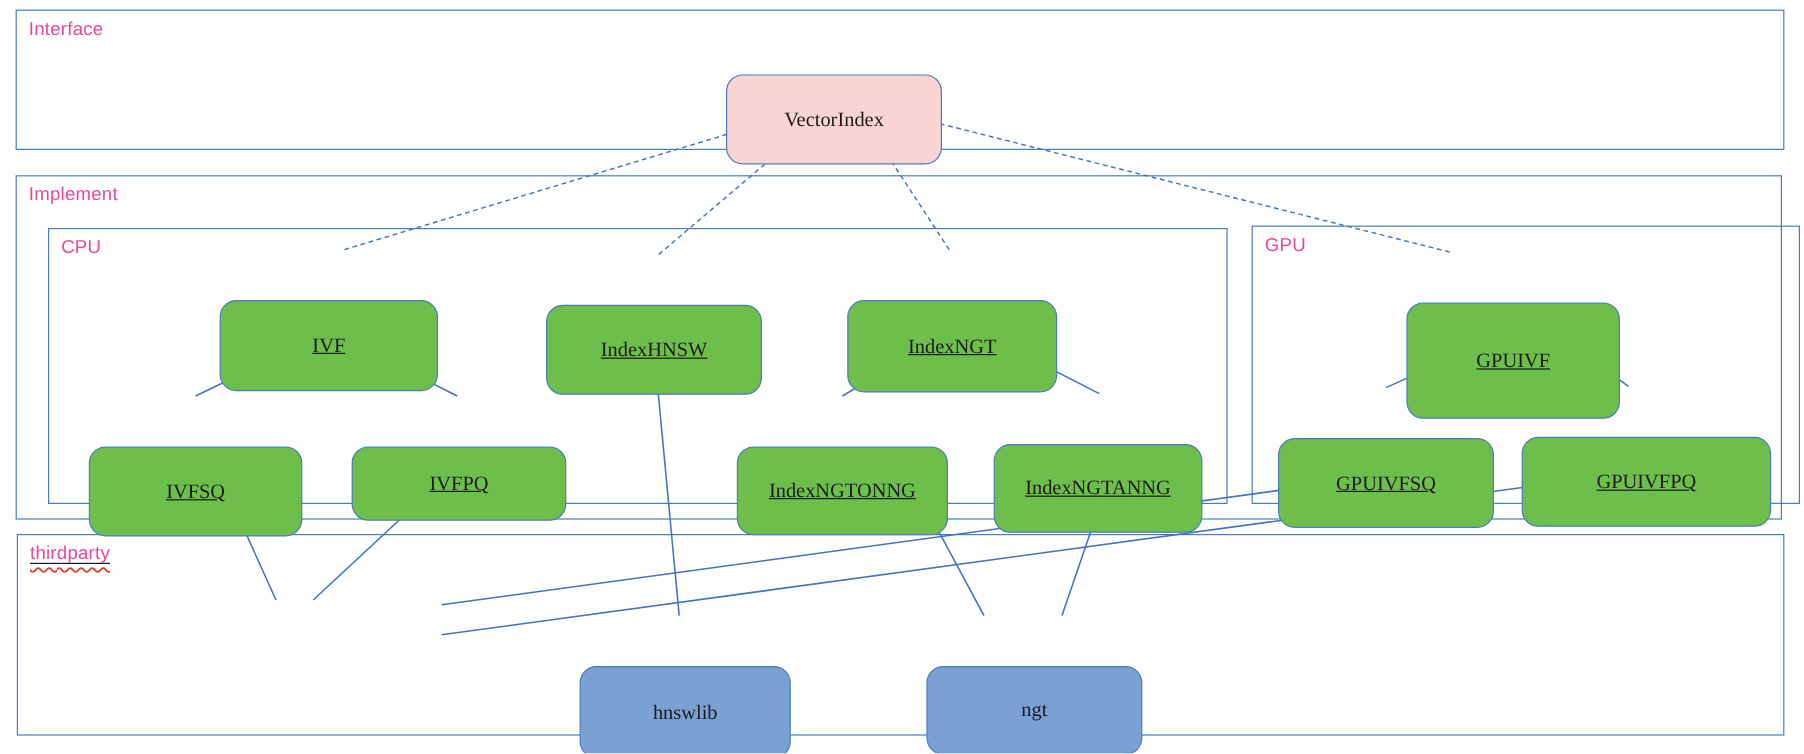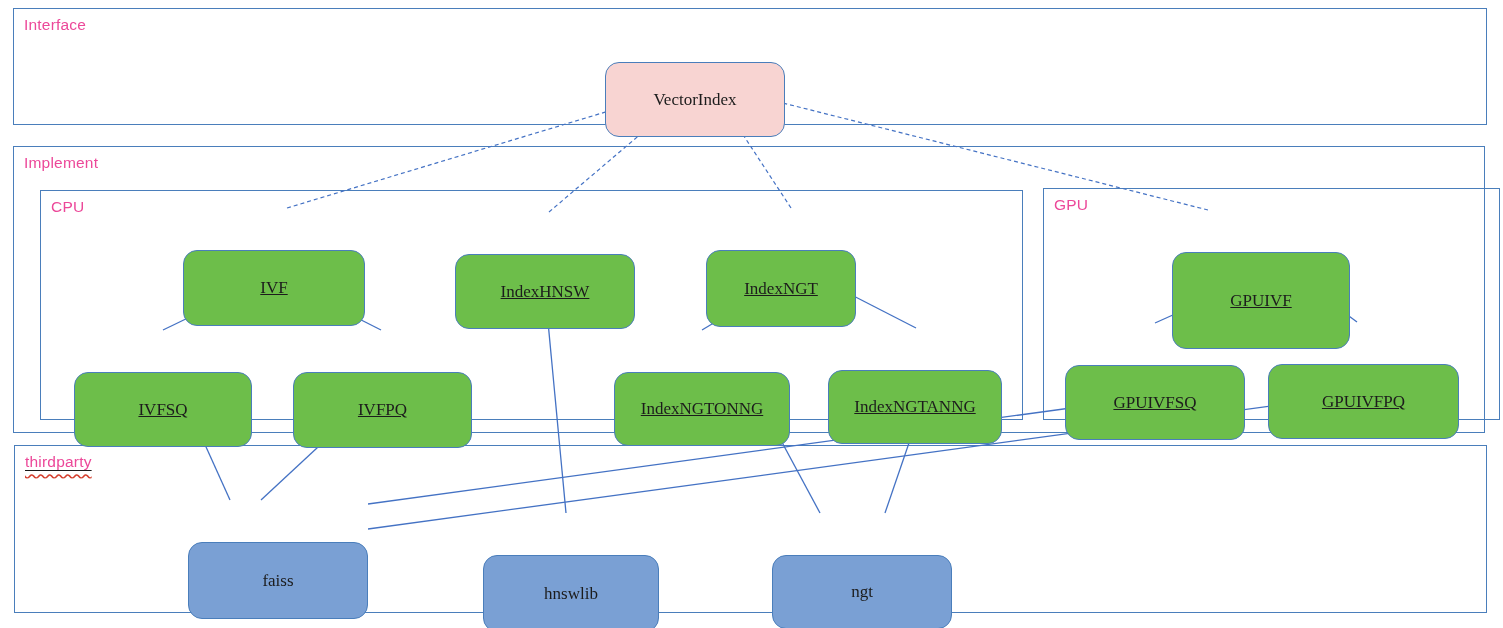--- a/index.html
+++ b/index.html
@@ -37,28 +37,28 @@
     margin-top:42px;
   }
   .node-pink{background:#f8d4d2;}
   .node-green{background:#6dbe4a;text-decoration:underline;}
   .node-blue{background:#7aa0d4;}
 
   
   #n-vectorindex{left:605px;top:20px;width:180px;height:75px;}
   #n-ivf{left:183px;top:208px;width:182px;height:76px;}
   #n-indexhnsw{left:455px;top:212px;width:180px;height:75px;}
-  #n-indexngt{left:706px;top:208px;width:150px;height:77px;}
+  #n-indexngt{left:706px;top:208px;width:175px;height:77px;}
   #n-ivfsq{left:74px;top:330px;width:178px;height:75px;}
-  #n-ivfpq{left:293px;top:330px;width:179px;height:76px;}
+  #n-ivfpq{left:293px;top:330px;width:179px;height:62px;}
   #n-indexngtonng{left:614px;top:330px;width:176px;height:74px;}
   #n-indexngtanng{left:828px;top:328px;width:174px;height:74px;}
   #n-gpuivf{left:1172px;top:210px;width:178px;height:97px;}
   #n-gpuivfsq{left:1065px;top:323px;width:180px;height:75px;}
-  #n-gpuivfpq{left:1268px;top:322px;width:191px;height:75px;}
+  #n-gpuivfpq{left:1268px;top:322px;width:208px;height:75px;}
   #n-faiss{left:188px;top:500px;width:180px;height:77px;}
   #n-hnswlib{left:483px;top:513px;width:176px;height:77px;}
   #n-ngt{left:772px;top:513px;width:180px;height:74px;}
 
   
   #s-interface{left:13px;top:8px;width:1474px;height:117px;}
   #s-implement{left:13px;top:146px;width:1472px;height:287px;}
   #s-cpu{left:40px;top:190px;width:983px;height:230px;}
   #s-gpu{left:1043px;top:188px;width:457px;height:232px;}
   #s-thirdparty{left:14px;top:445px;width:1473px;height:168px;}
@@ -152,23 +152,20 @@
   <div class="node node-green" id="n-gpuivf">
       <span>GPUIVF</span>
     </div>
   <div class="node node-green" id="n-gpuivfsq">
       <span>GPUIVFSQ</span>
     </div>
   <div class="node node-green" id="n-gpuivfpq">
       <span>GPUIVFPQ</span>
     </div>
 
-  <div class="node node-blue" id="n-faiss">
-      <span>faiss</span>
-    </div>
   <div class="node node-blue" id="n-hnswlib">
       <span>hnswlib</span>
     </div>
   <div class="node node-blue" id="n-ngt">
       <span>ngt</span>
     </div>
 
 </div>
 
 </body></html>

